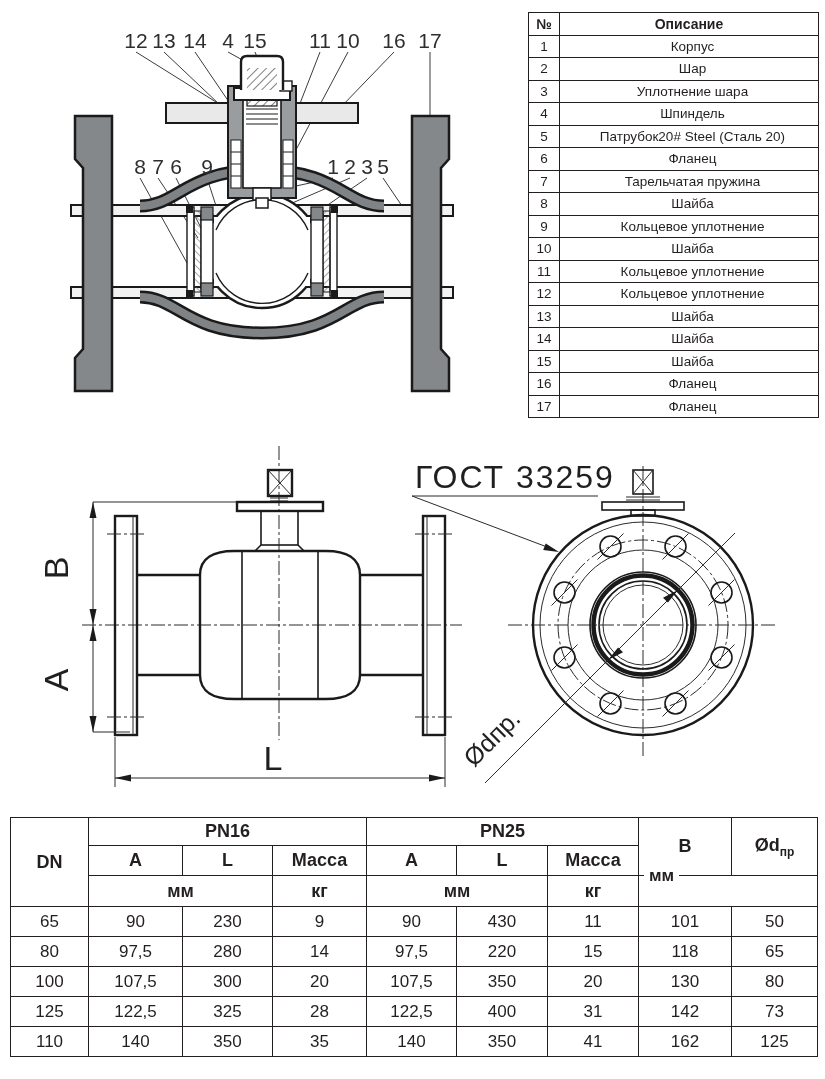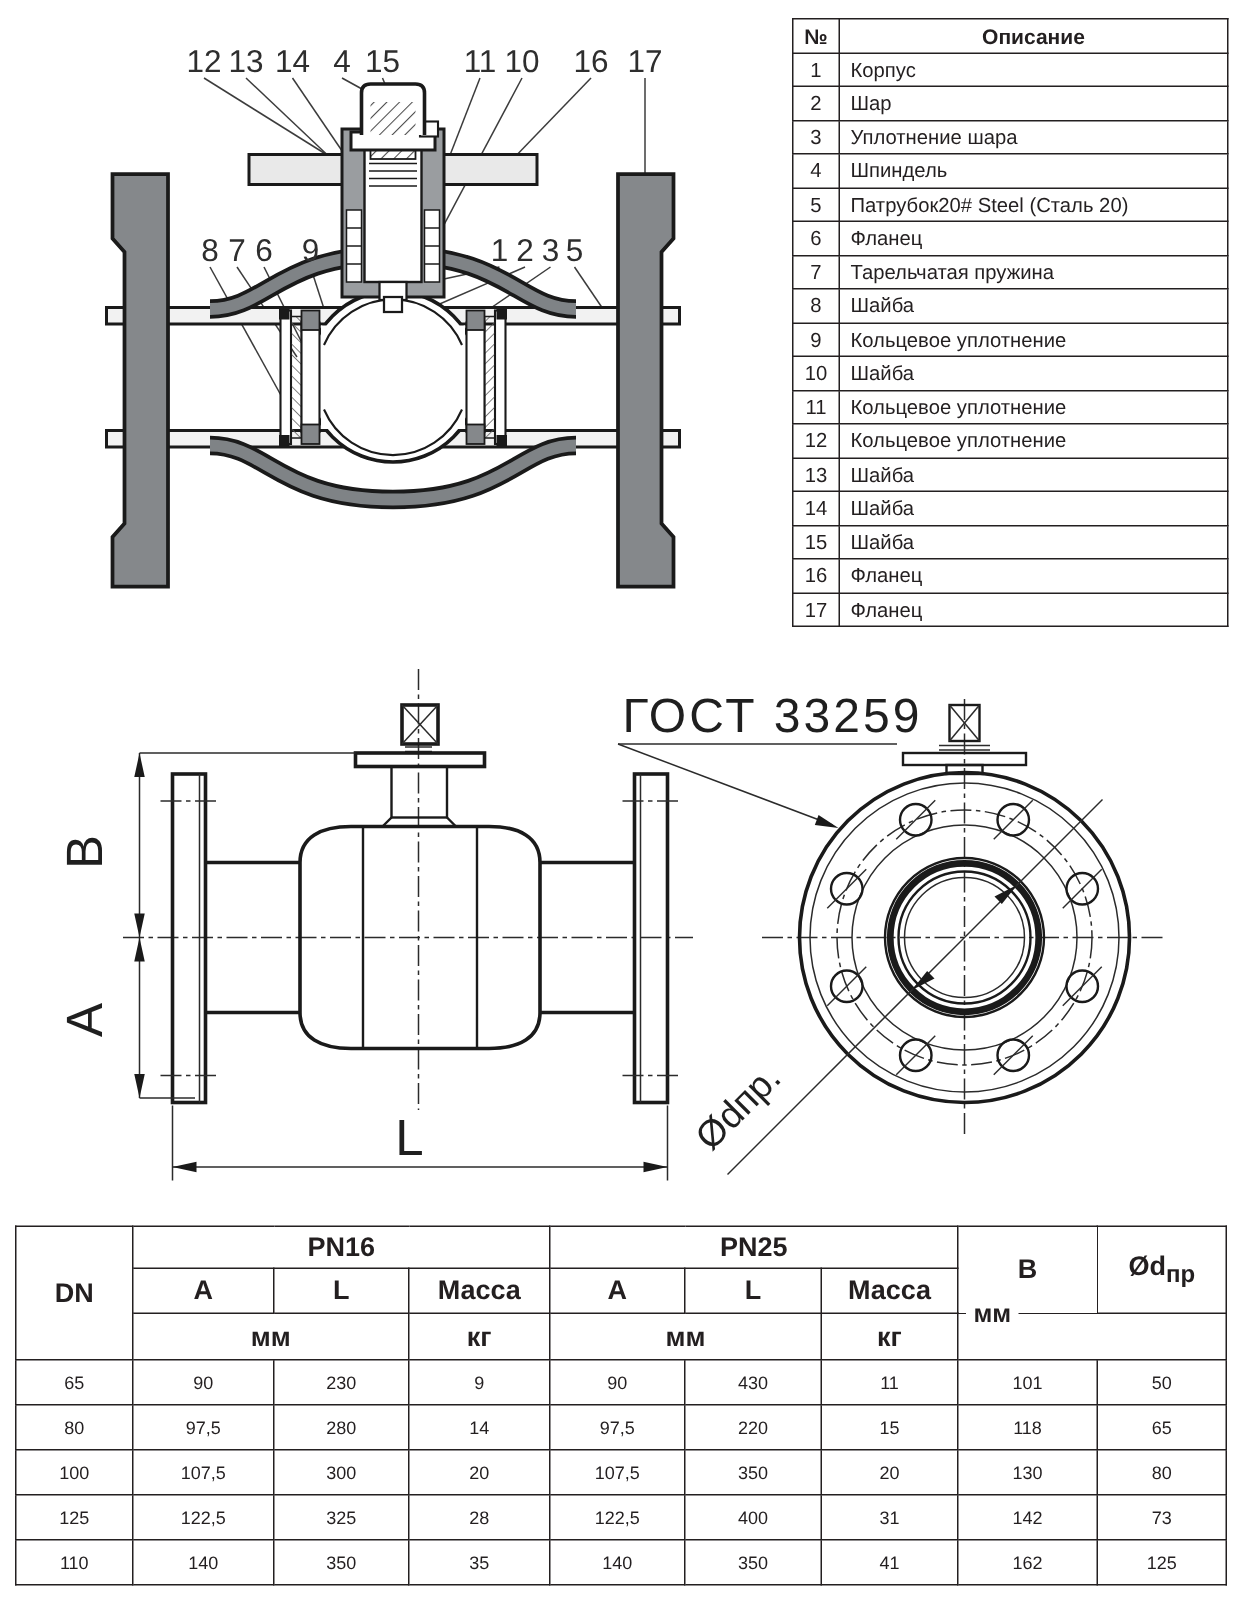--- a/index.html
+++ b/index.html
@@ -6,37 +6,37 @@
   body{width:825px;height:1079px;position:relative;font-family:"Liberation Sans",sans-serif;color:#231f20;}
   .abs{position:absolute;}
 
   
   #parts-table{left:528px;top:12px;width:291px;}
   #parts-table table{border-collapse:collapse;width:100%;table-layout:fixed;}
   #parts-table th,#parts-table td{border:1.6px solid #231f20;background:#fff;height:21.5px;
       font-size:13.5px;line-height:1;padding:0;vertical-align:middle;}
   #parts-table th{font-weight:bold;font-size:14px;text-align:center;}
   #parts-table td.num{text-align:center;}
-  #parts-table td.desc{text-align:left;padding-left:7px;}
+  #parts-table td.desc{text-align:center;padding-left:7px;}
   #parts-table col.c-num{width:31px;}
 
   
   #spec-table{left:10px;top:817px;width:808px;}
   #spec-table table{border-collapse:collapse;width:100%;table-layout:fixed;}
   #spec-table th,#spec-table td{border:1.7px solid #231f20;background:#fff;padding:0;
       text-align:center;vertical-align:middle;}
   #spec-table th{font-weight:bold;font-size:18px;}
-  #spec-table td{font-size:12px;height:29px;font-weight:normal;}
+  #spec-table td{font-size:17px;height:29px;font-weight:normal;}
   #spec-table .hr1{height:28px;}
   #spec-table .hr2{height:30px;}
   #spec-table .hr3{height:31px;}
   #spec-table .b-cell{position:relative;}
   #spec-table .mm-float{position:absolute;left:5px;bottom:0;transform:translateY(56%);
       background:#fff;padding:0 5px;font-weight:bold;font-size:17px;}
-  #spec-table sub{font-size:16px;}
+  #spec-table sub{font-size:12px;}
 
   
   svg{display:block;}
   .thin  {stroke:#2b2b2b;stroke-width:1;fill:none;}
   .med   {stroke:#1a1a1a;stroke-width:1.6;fill:none;}
   .thick {stroke:#1a1a1a;stroke-width:2.4;fill:none;}
   .cl    {stroke:#2b2b2b;stroke-width:1;fill:none;stroke-dasharray:14 3 3 3;}
   .callout{font-size:21px;fill:#2e2e2e;text-anchor:middle;}
   .dimtxt{font-size:34px;fill:#1f1f1f;text-anchor:middle;}
   .gost  {font-size:32px;fill:#1f1f1f;letter-spacing:2px;}

